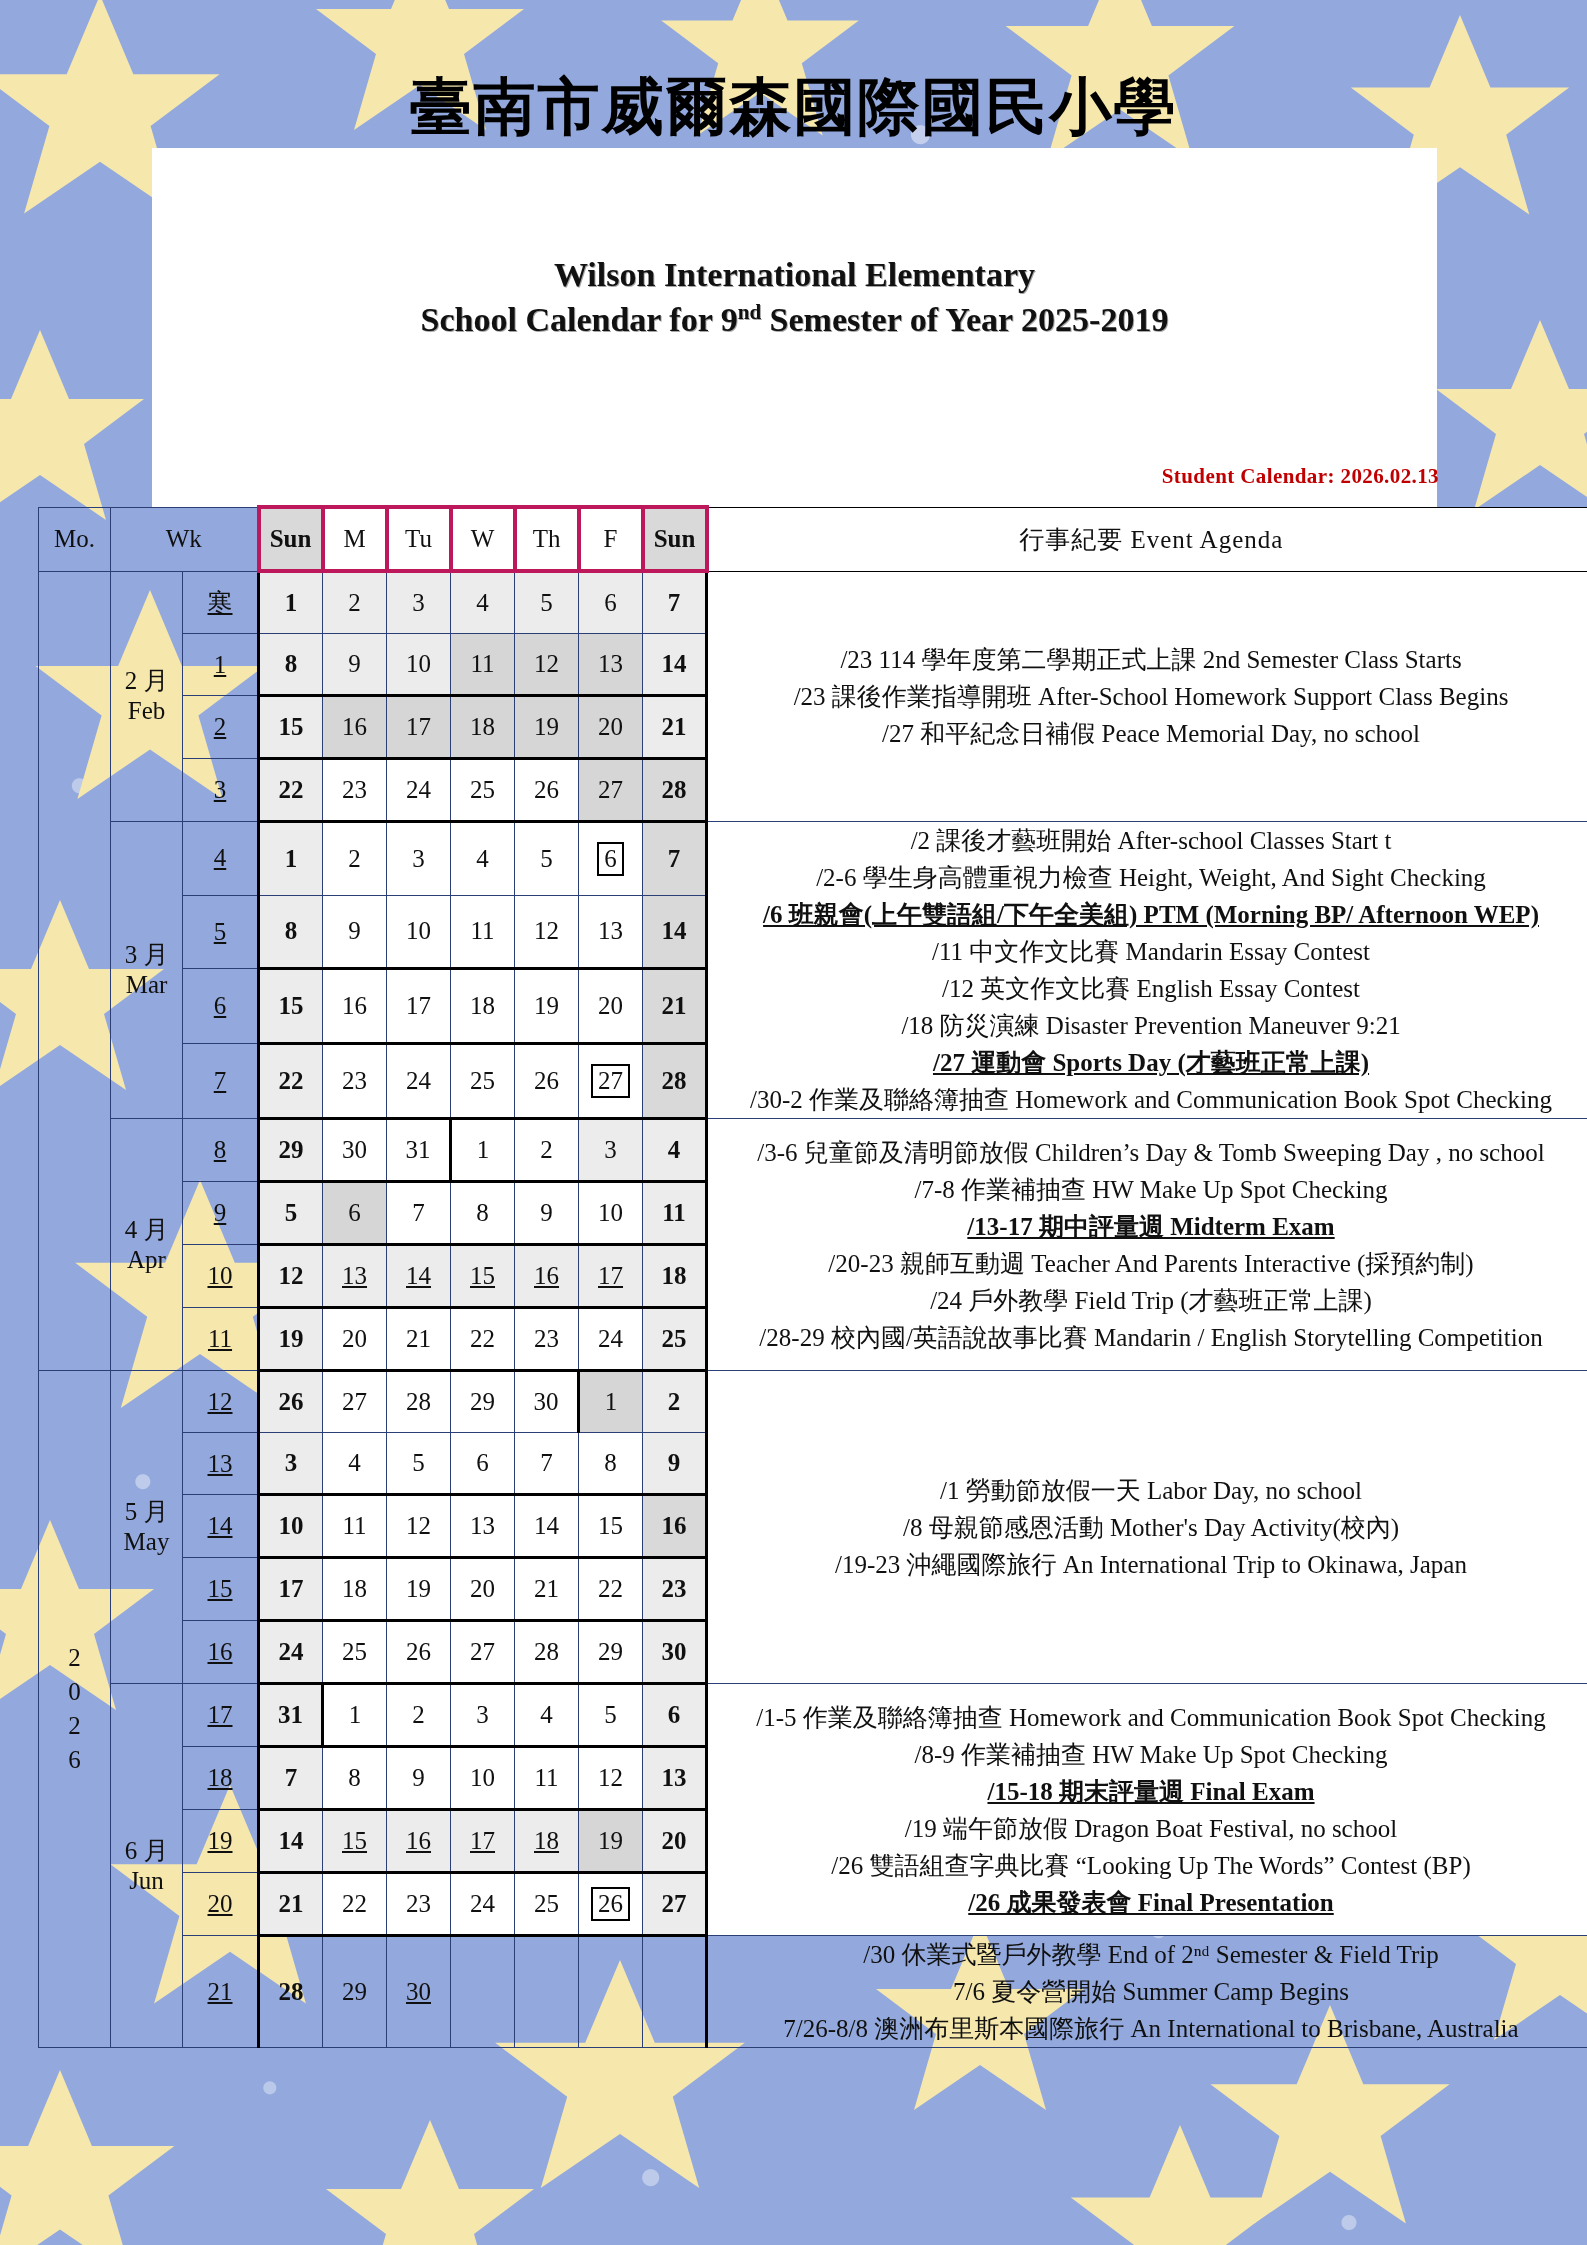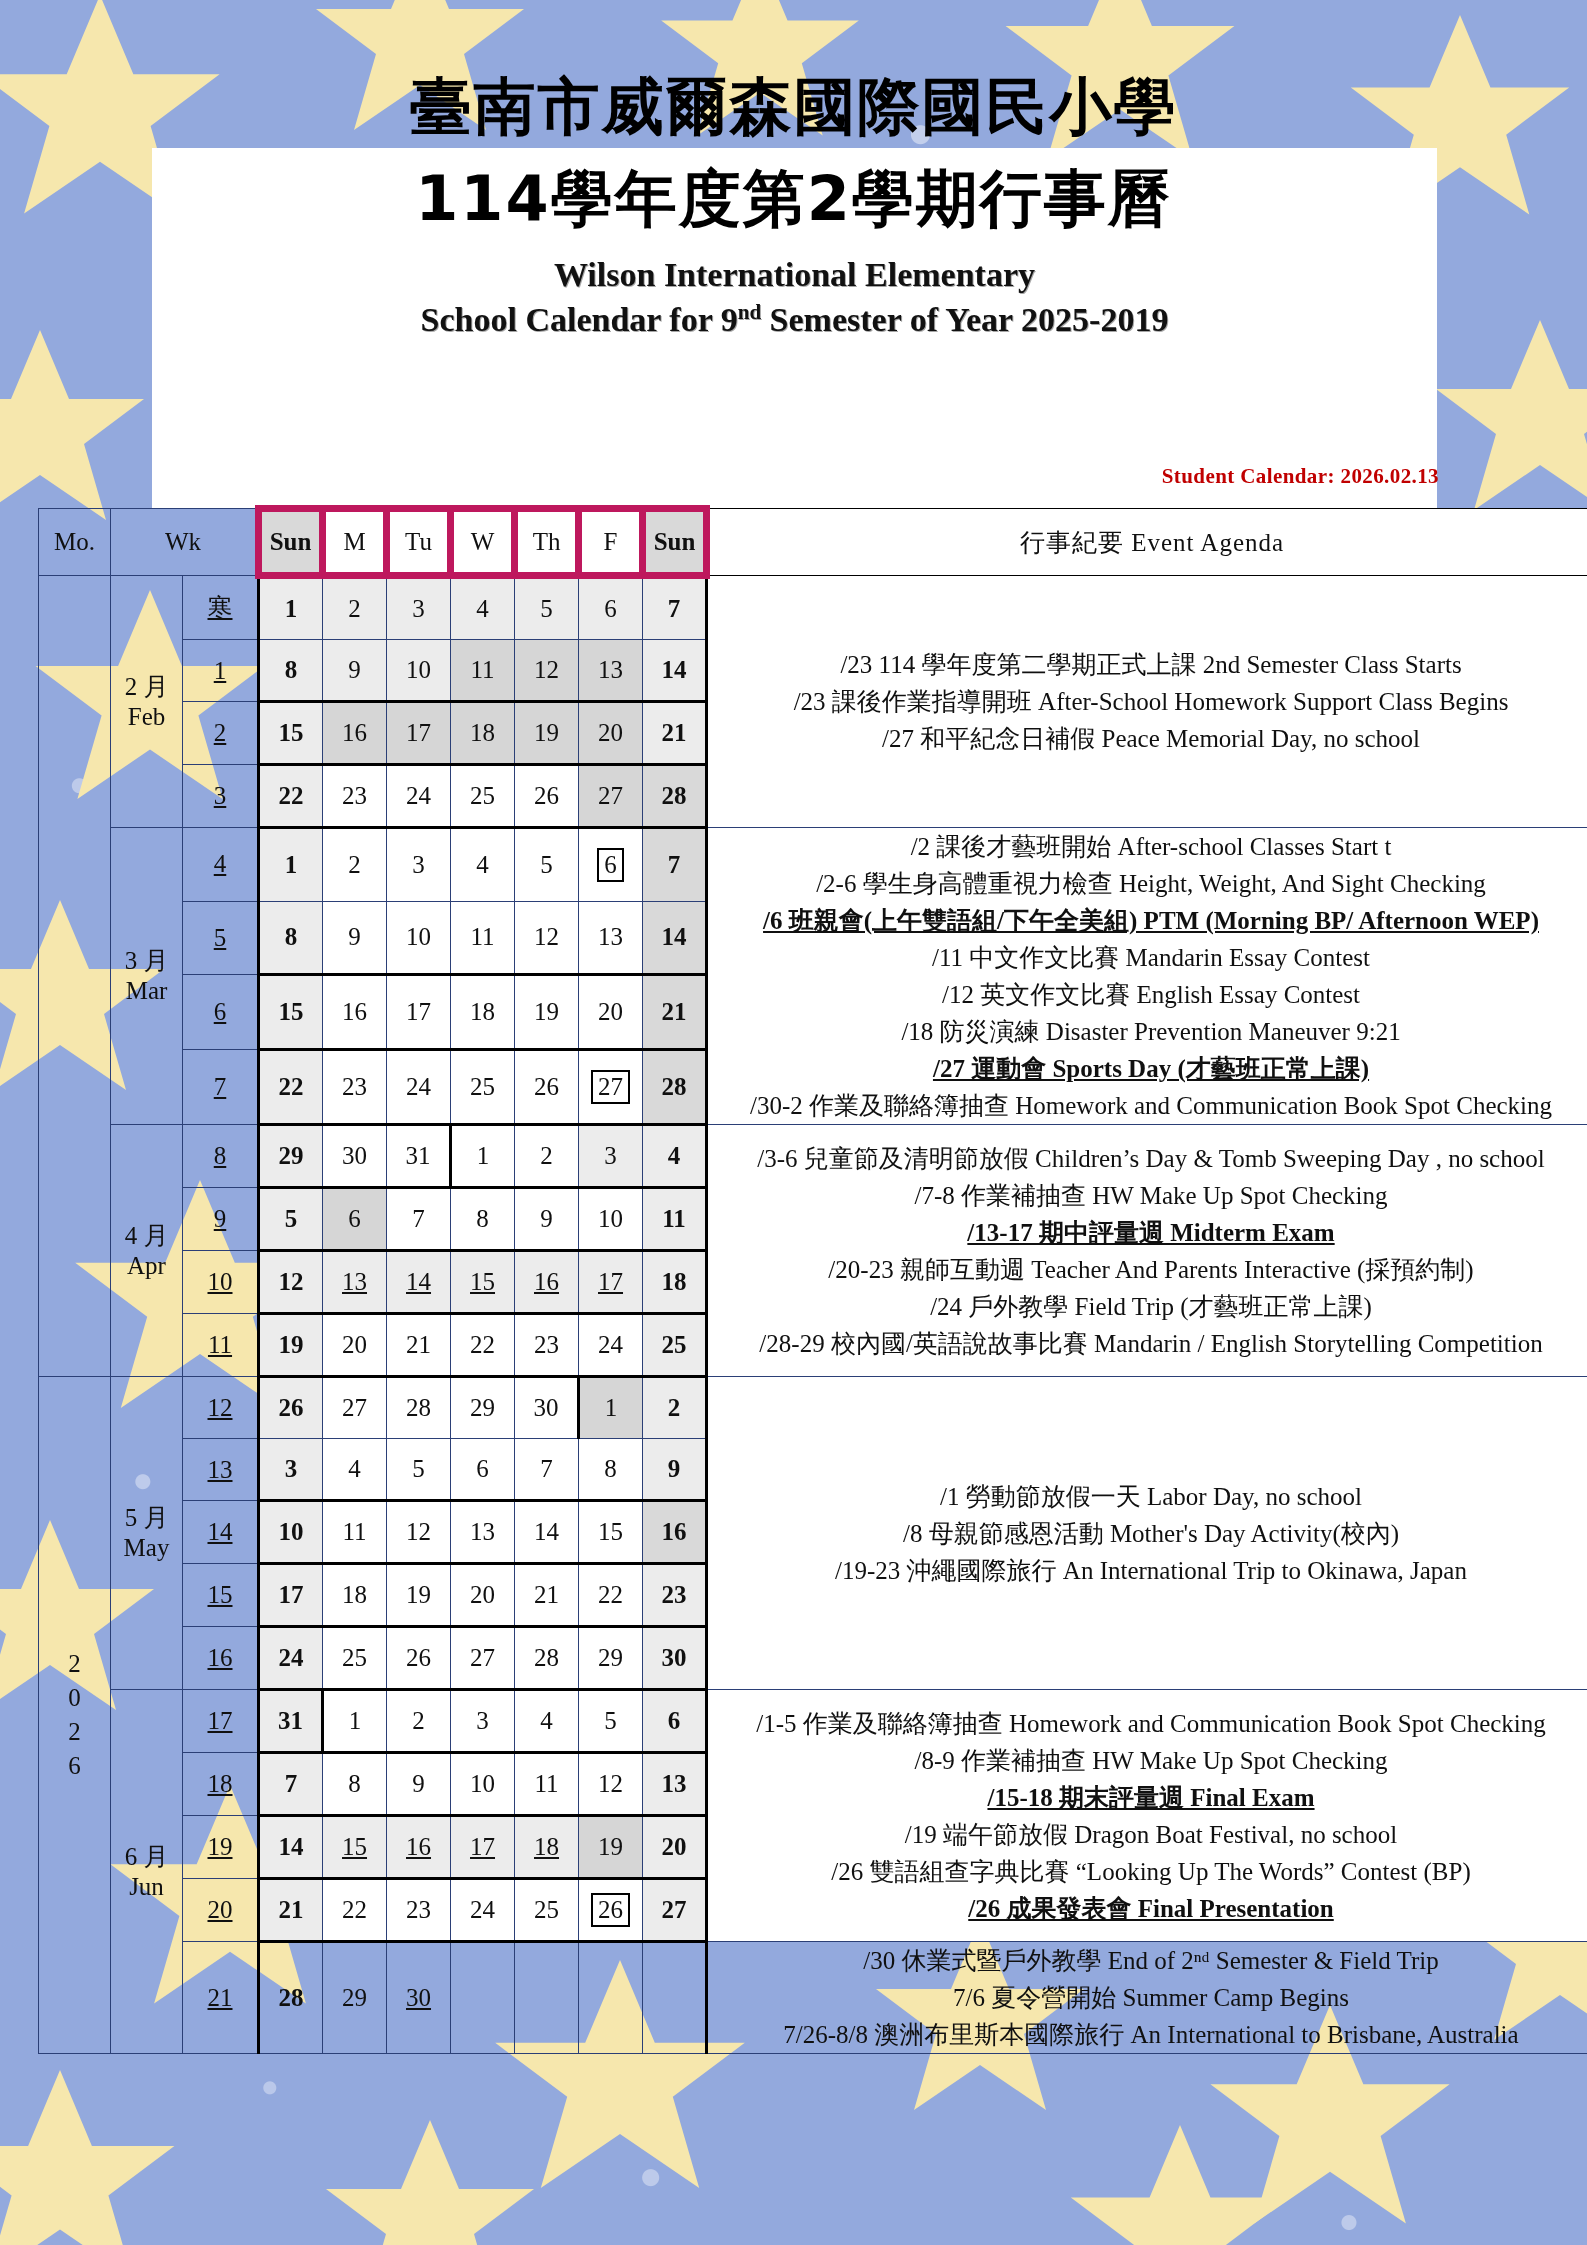--- a/index.html
+++ b/index.html
@@ -65,21 +65,21 @@
     font-size:25px;text-align:center;vertical-align:middle;color:#101010;
   }
   
   col.c-mo{width:72px;}
   col.c-wk{width:76px;}
   col.c-d{width:64px;}
   col.c-ev{width:888px;}
 
   
   .hdr td{height:56px;font-size:26px;}
-  .hdr .day{background:#fff;border:7px solid #be185d;}
+  .hdr .day{background:#fff;border:4px solid #be185d;}
   .hdr .day.we{background:#d9d9d9;font-weight:bold;}
   .hdr .mo,.hdr .wk{background:transparent;margin-left:23px;}
   .hdr .ev{background:#fff;border:1px solid #000;font-size:25px;letter-spacing:1px;}
 
   
   td.mo{background:transparent;font-size:25px;line-height:30px;color:#13254d;}
   td.wk{background:transparent;font-size:25px;color:#13254d;}
   td.wk span{text-decoration:underline;}
   td.yr{background:transparent;font-size:25px;line-height:34px;color:#13254d;}
   td.day{background:#fff;border:1px solid #000;height:60px;}
@@ -137,21 +137,20 @@
     <use href="#st" transform="translate(1560,1950) scale(1.0)"></use>
     <use href="#st" transform="translate(60,2180) scale(1.1)"></use>
     <use href="#st" transform="translate(430,2220) scale(1.0)"></use>
     <use href="#st" transform="translate(1180,2230) scale(1.05)"></use>
   </svg>
 </div>
 
 <div id="title-band">
   <div id="white-plate"></div>
   <div id="title-cn1">臺南市威爾森國際國民小學</div>
-  <div id="title-cn2">114學年度第2學期行事曆</div>
   <div id="title-en1">Wilson International Elementary</div>
   <div id="title-en2">
     <span>School Calendar for 9</span><sup>nd</sup><span> Semester of Year 2025-2019</span>
   </div>
   <div id="student-cal">Student Calendar: 2026.02.13</div>
 </div>
 
 <div id="cal-wrap">
 <table class="cal">
   <colgroup>

